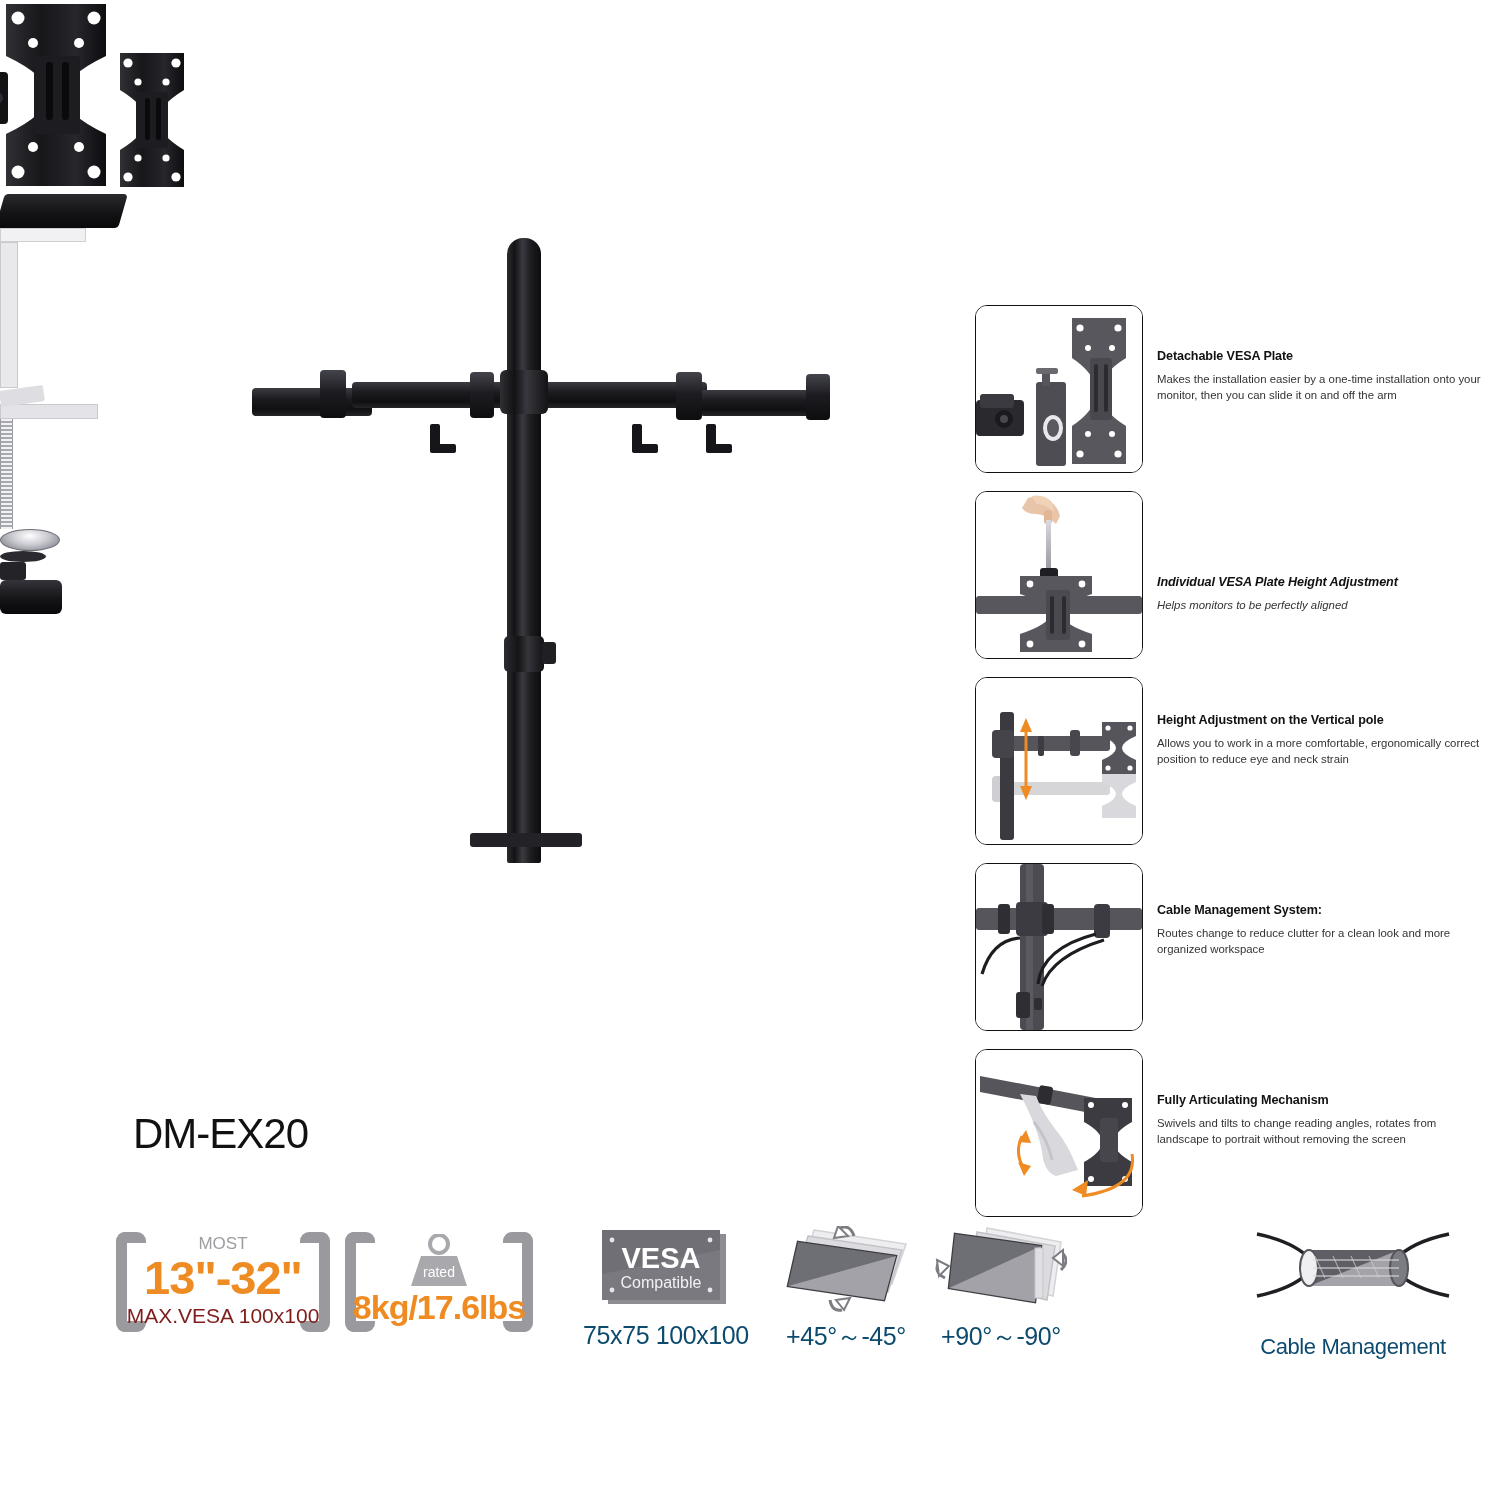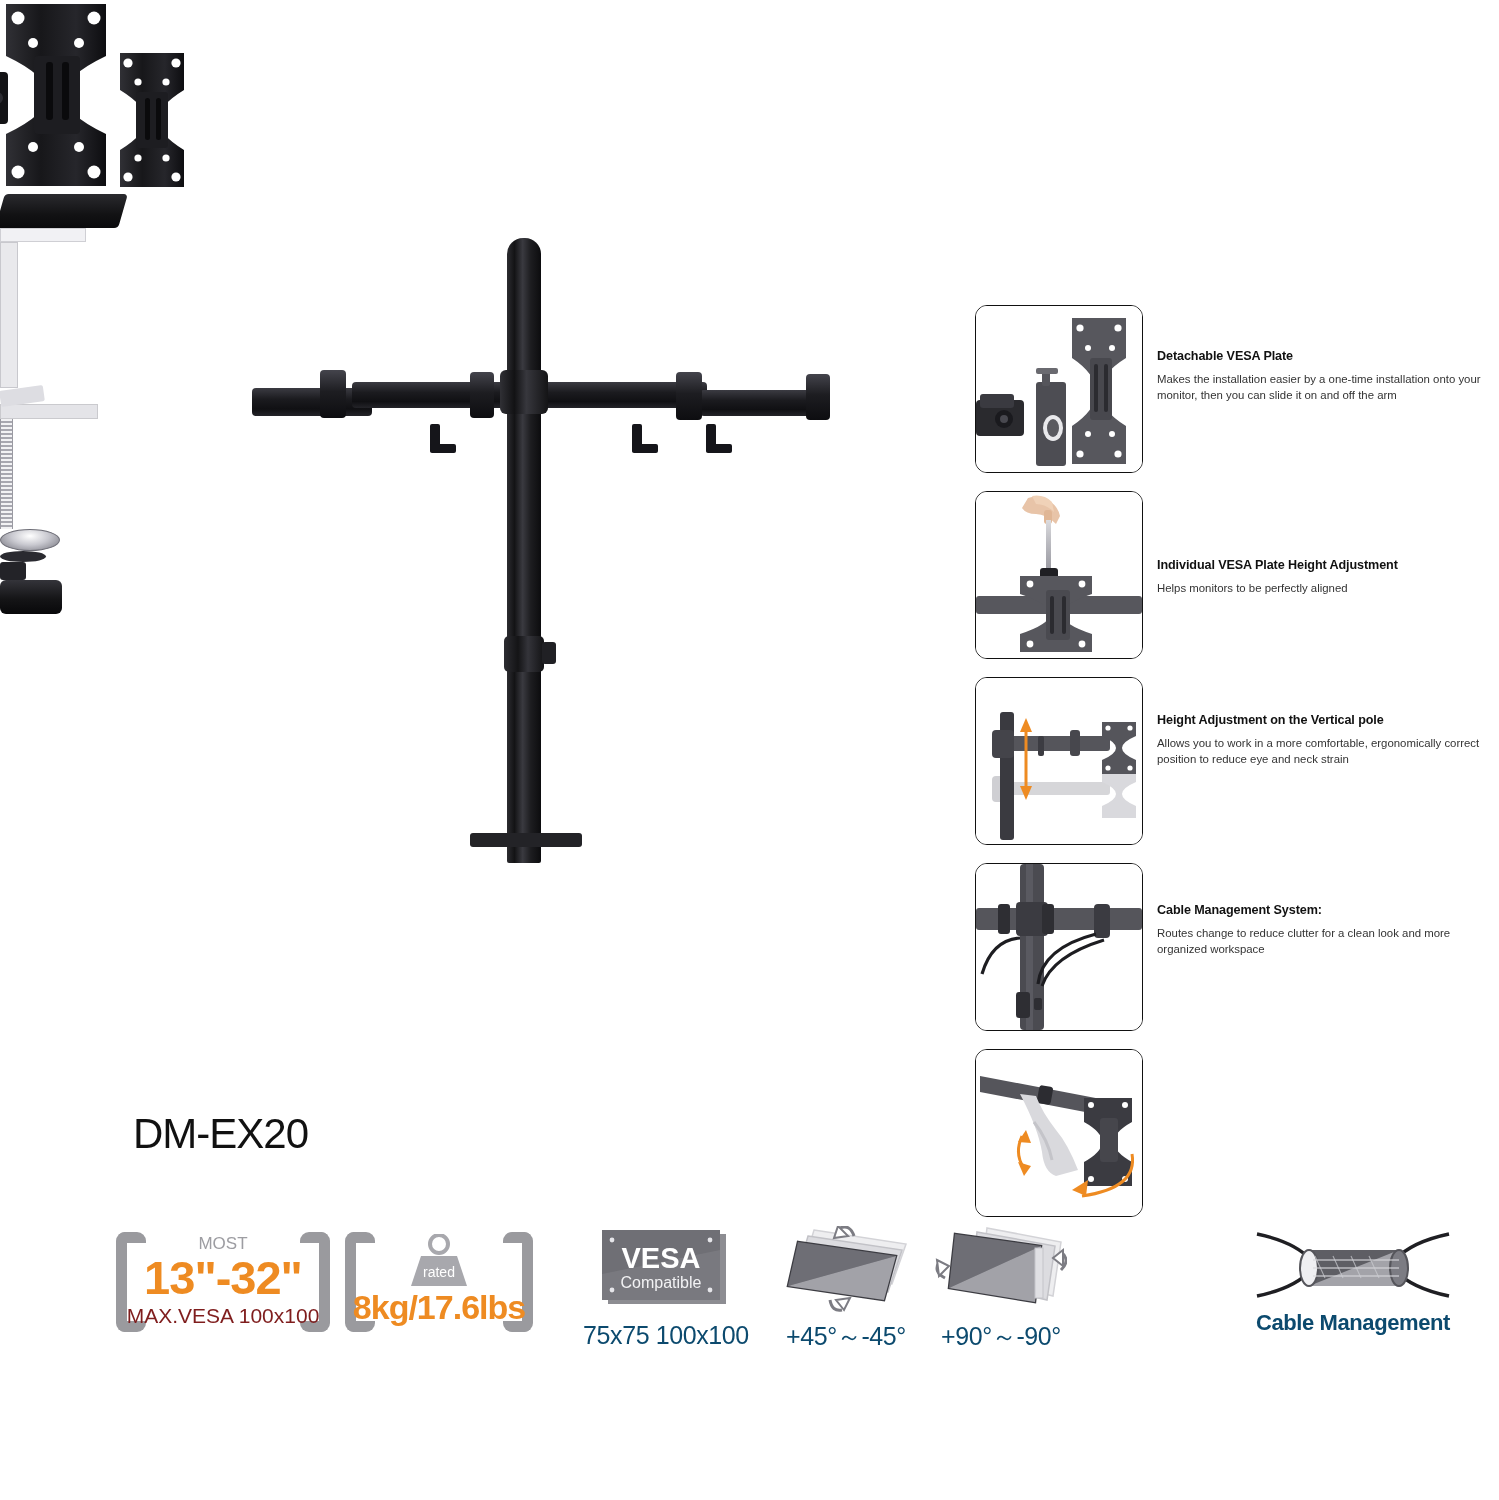--- a/index.html
+++ b/index.html
@@ -72,21 +72,21 @@
 
   
   #features{position:absolute;left:975px;top:305px;width:520px;}
   .feature-row{position:relative;height:186px;}
   .thumb{position:absolute;left:0;top:0;width:166px;height:166px;
          border:1.6px solid #111;border-radius:12px;background:#fff;overflow:hidden;}
   .ftext{position:absolute;left:182px;width:330px;}
   .ftitle{font-size:12.6px;font-weight:bold;color:#111;letter-spacing:-0.1px;margin:0 0 7px 0;line-height:1.2;}
   .fdesc{font-size:11.4px;color:#333;line-height:1.42;margin:0;}
   .fr0 .ftext{top:44px;}
-  .fr1 .ftext{top:67px;}
+  .fr1 .ftext{top:84px;font-style:italic;}
   .fr2 .ftext{top:36px;}
   .fr3 .ftext{top:40px;}
   .fr4 .ftext{top:44px;}
 
   
   #model-name{position:absolute;left:133px;top:1110px;font-size:42px;color:#111;
               letter-spacing:-1px;font-family:"Liberation Sans", sans-serif;}
 
   
   #spec-strip{position:absolute;left:0;top:1222px;width:1499px;height:160px;}
@@ -345,20 +345,24 @@
         <circle cx="115" cy="129" r="3" fill="#fff"></circle>
           <circle cx="149" cy="129" r="3" fill="#fff"></circle>
 
         <path d="M46 86 q-8 18 2 32" stroke="#ee8b22" stroke-width="3" fill="none"></path>
         <polygon points="50,80 42,92 55,93" fill="#ee8b22"></polygon>
         <polygon points="48,126 42,112 55,116" fill="#ee8b22"></polygon>
         <path d="M156 104 q6 34 -50 42" stroke="#ee8b22" stroke-width="3" fill="none"></path>
         <polygon points="96,140 112,130 110,146" fill="#ee8b22"></polygon>
       </svg>
     </div>
+    <div class="ftext">
+      <p class="ftitle">Fully Articulating Mechanism</p>
+      <p class="fdesc">Swivels and tilts to change reading angles, rotates from landscape to portrait without removing the screen</p>
+    </div>
   </div>
 </div>
 
 <div id="spec-strip">
 
   <div class="spec" style="left:108px;top:8px;width:230px;">
     <div class="bracket-badge" style="height:104px;">
       <div class="brk l" style="left:8px;top:2px;"></div>
       <div class="brk r" style="right:8px;top:2px;"></div>
       <div style="position:absolute;left:0;top:4px;width:230px;text-align:center;font-size:17px;color:#9d9da2;">MOST</div>
@@ -433,15 +437,15 @@
       <path d="M4 70 q38 -8 54 -26" stroke="#1f1f23" stroke-width="3.4" fill="none"></path>
       <path d="M196 8 q-38 8 -54 26" stroke="#1f1f23" stroke-width="3.4" fill="none"></path>
       <path d="M196 70 q-38 -8 -54 -26" stroke="#1f1f23" stroke-width="3.4" fill="none"></path>
       <rect x="56" y="24" width="90" height="36" fill="#5e5e64"></rect>
       <path d="M56 60 L146 24 L146 60 Z" fill="#a3a3a9"></path>
       <ellipse cx="56" cy="42" rx="9" ry="18" fill="#efeff2" stroke="#55555b" stroke-width="2"></ellipse>
       <ellipse cx="146" cy="42" rx="9" ry="18" fill="#7c7c83" stroke="#55555b" stroke-width="2"></ellipse>
       <path d="M60 34 H146 M60 42 H146 M60 50 H146" stroke="#d7d7dc" stroke-width="1.6" opacity=".75"></path>
       <path d="M62 30 l10 22 M80 30 l10 22 M98 30 l10 22 M116 30 l10 22" stroke="#cccdd2" stroke-width="1.1" opacity=".7"></path>
     </svg>
-    <div class="spec-cap sm" style="margin-top:0;font-weight:bold;">Cable Management</div>
+    <div class="spec-cap sm" style="margin-top:24px;">Cable Management</div>
   </div>
 </div>
 
 </body></html>

